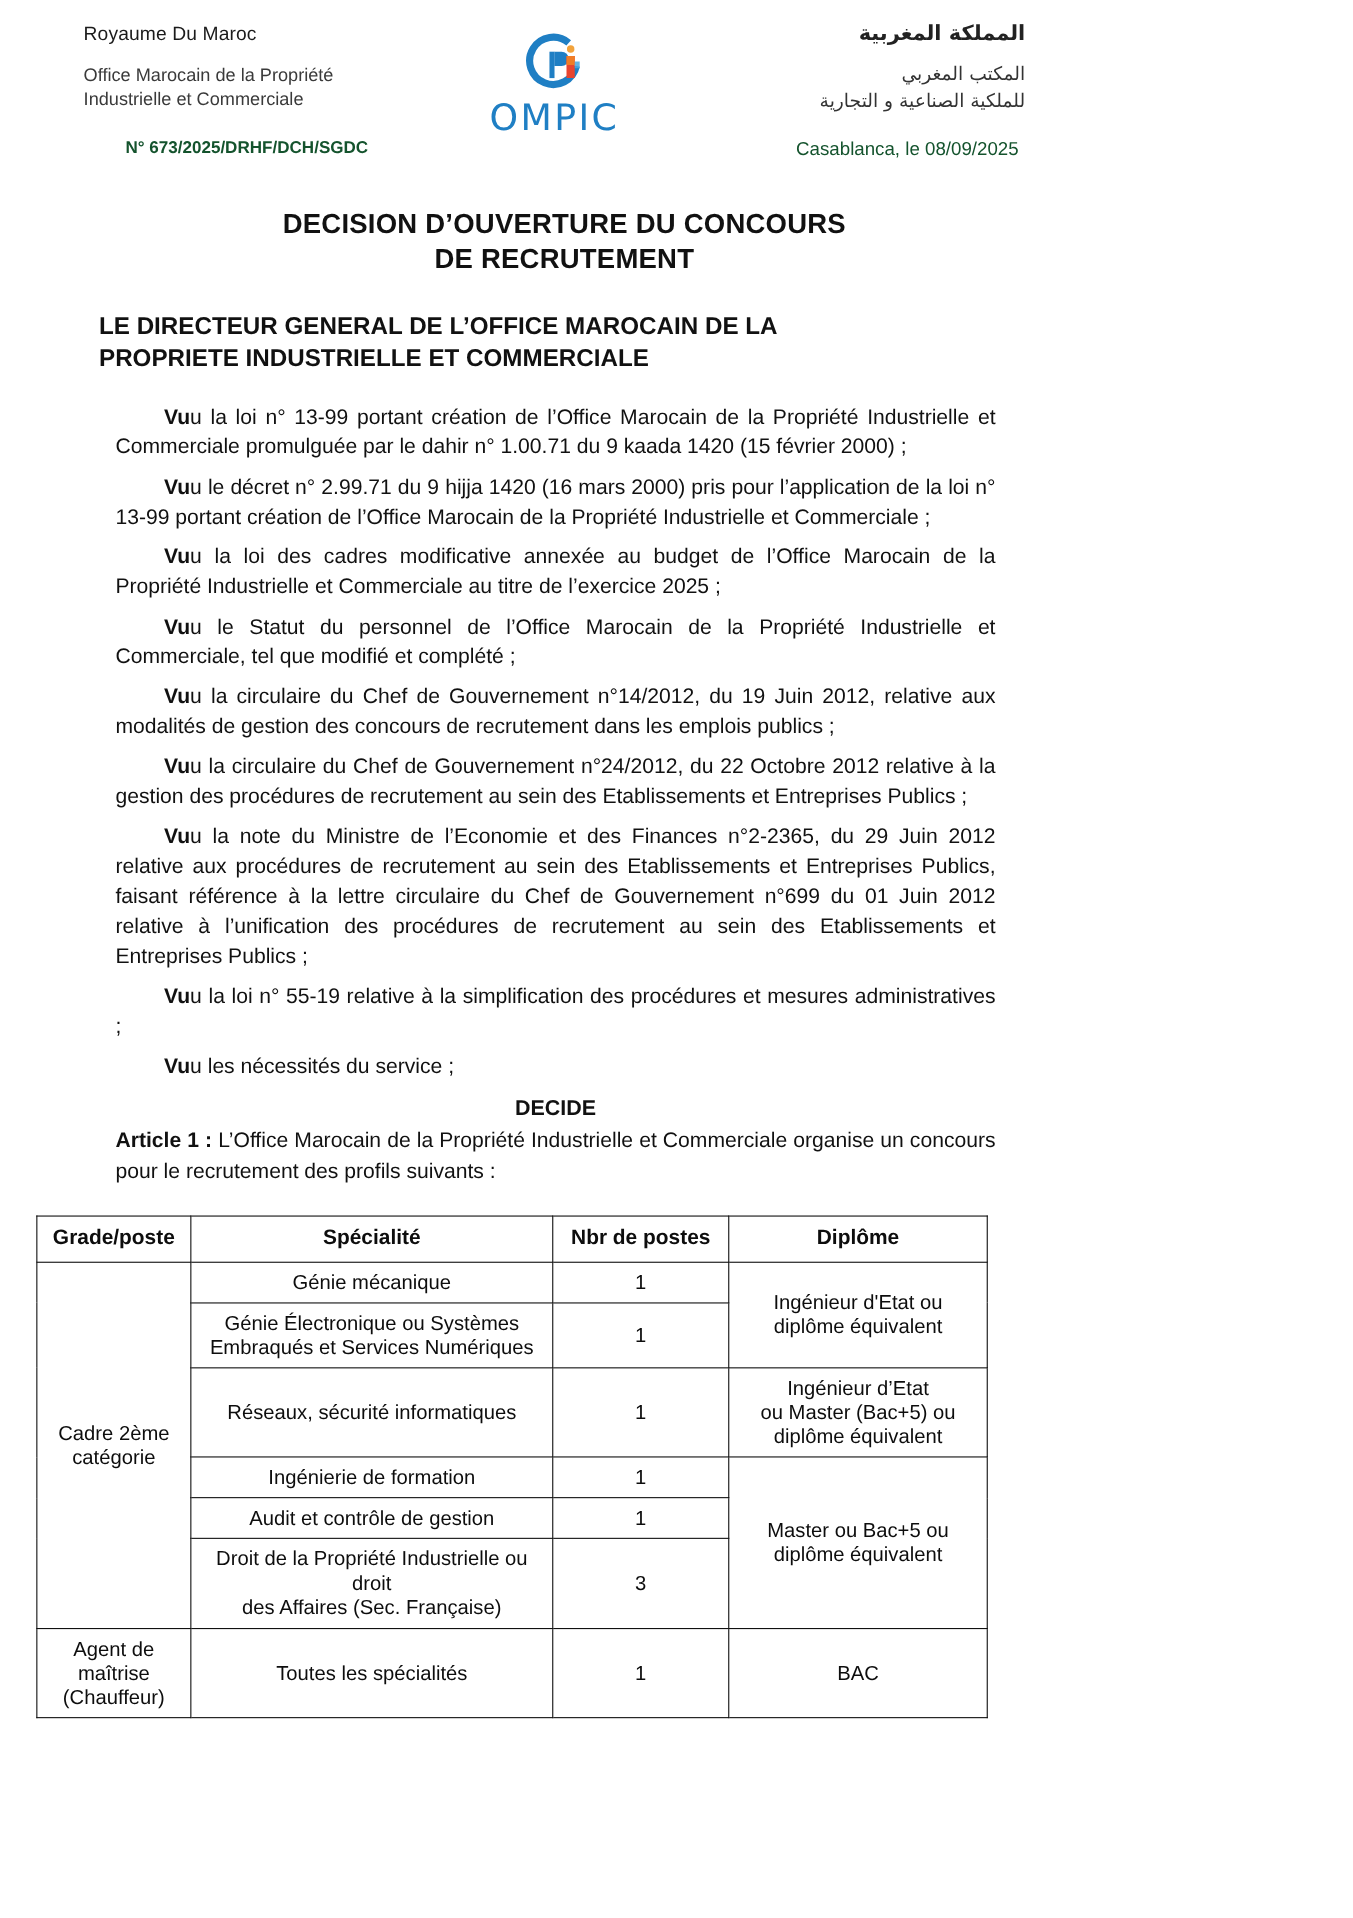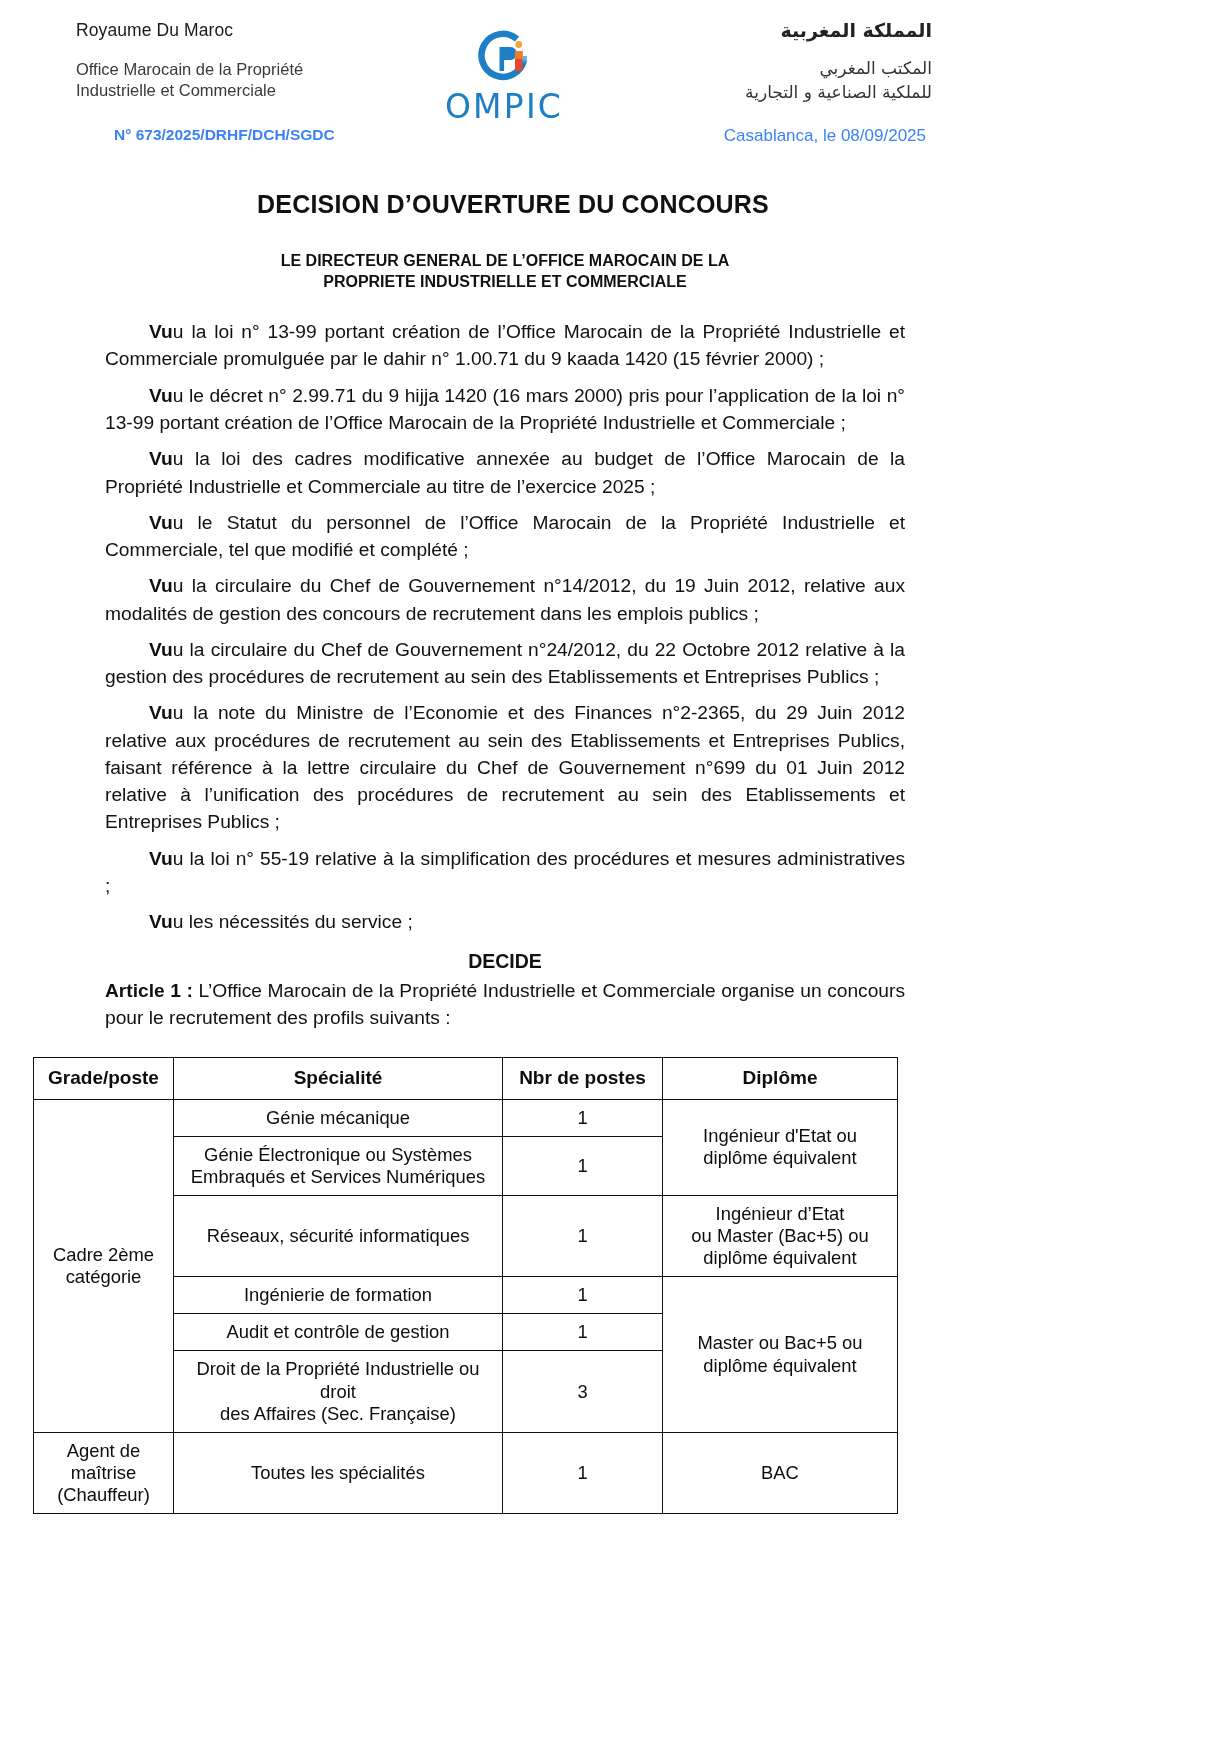--- a/index.html
+++ b/index.html
@@ -92,36 +92,35 @@
     line-height: 1.45;
   }
 
   
   .refline {
     display: flex;
     justify-content: space-between;
     padding: 14px 84px 0 114px;
     font-size: 15.5px;
     font-weight: bold;
-    color: #3b82f6;
+    color: #14532d;
   }
   .refline .date { font-weight: normal; font-size: 17px; }
 
   
   .doc-title {
     text-align: center;
     font-size: 25px;
     font-weight: bold;
     line-height: 1.28;
     margin: 42px 0 0 16px;
     letter-spacing: 0.2px;
   }
   .doc-subtitle {
-    text-align: center;
-    font-size: 16px;
+    font-size: 22px;
     font-weight: bold;
     line-height: 1.32;
     margin: 30px 90px 0 90px;
   }
 
   
   .body-wrap {
     padding: 0 105px 0 105px;
     margin-top: 26px;
   }
@@ -236,20 +235,21 @@
     </div>
   </div>
 
   <div class="refline">
     <div class="ref">N° 673/2025/DRHF/DCH/SGDC</div>
     <div class="date">Casablanca, le 08/09/2025</div>
   </div>
 
   <div class="doc-title">
     <div>DECISION D’OUVERTURE DU CONCOURS</div>
+    <div>DE RECRUTEMENT</div>
   </div>
 
   <div class="doc-subtitle">
     <div>LE DIRECTEUR GENERAL DE L’OFFICE MAROCAIN DE LA</div>
     <div>PROPRIETE INDUSTRIELLE ET COMMERCIALE</div>
   </div>
 
   <div class="body-wrap">
 
     <p class="para"><span class="vu">Vu</span><span>u la loi n° 13-99 portant création de l’Office Marocain de la Propriété Industrielle et Commerciale promulguée par le dahir n° 1.00.71 du 9 kaada 1420 (15 février 2000) ;</span></p>

